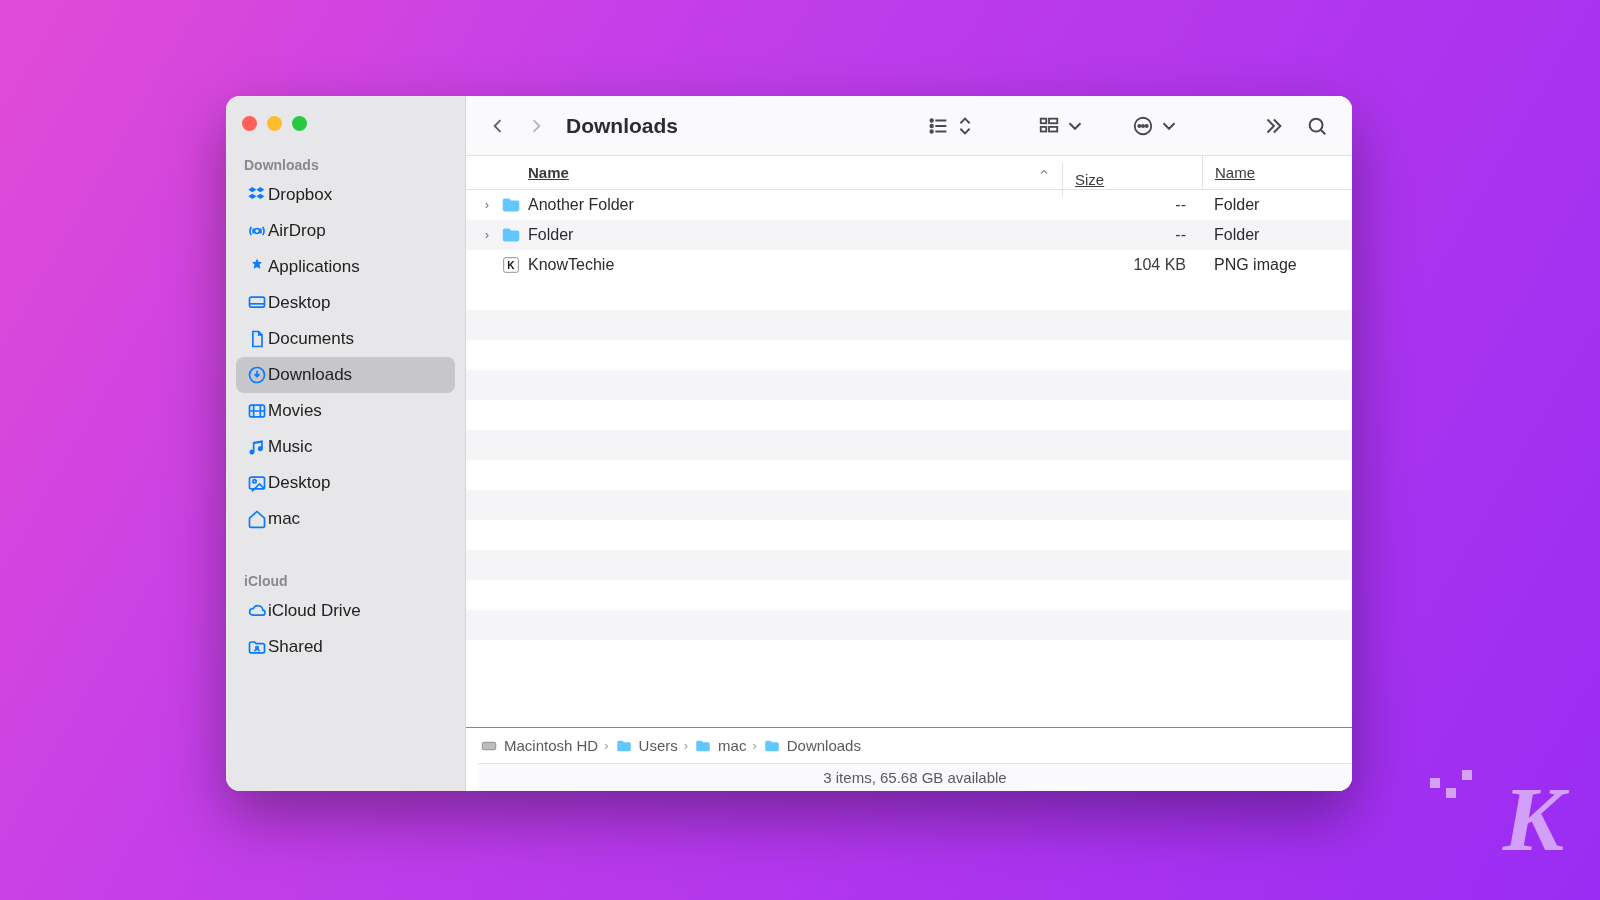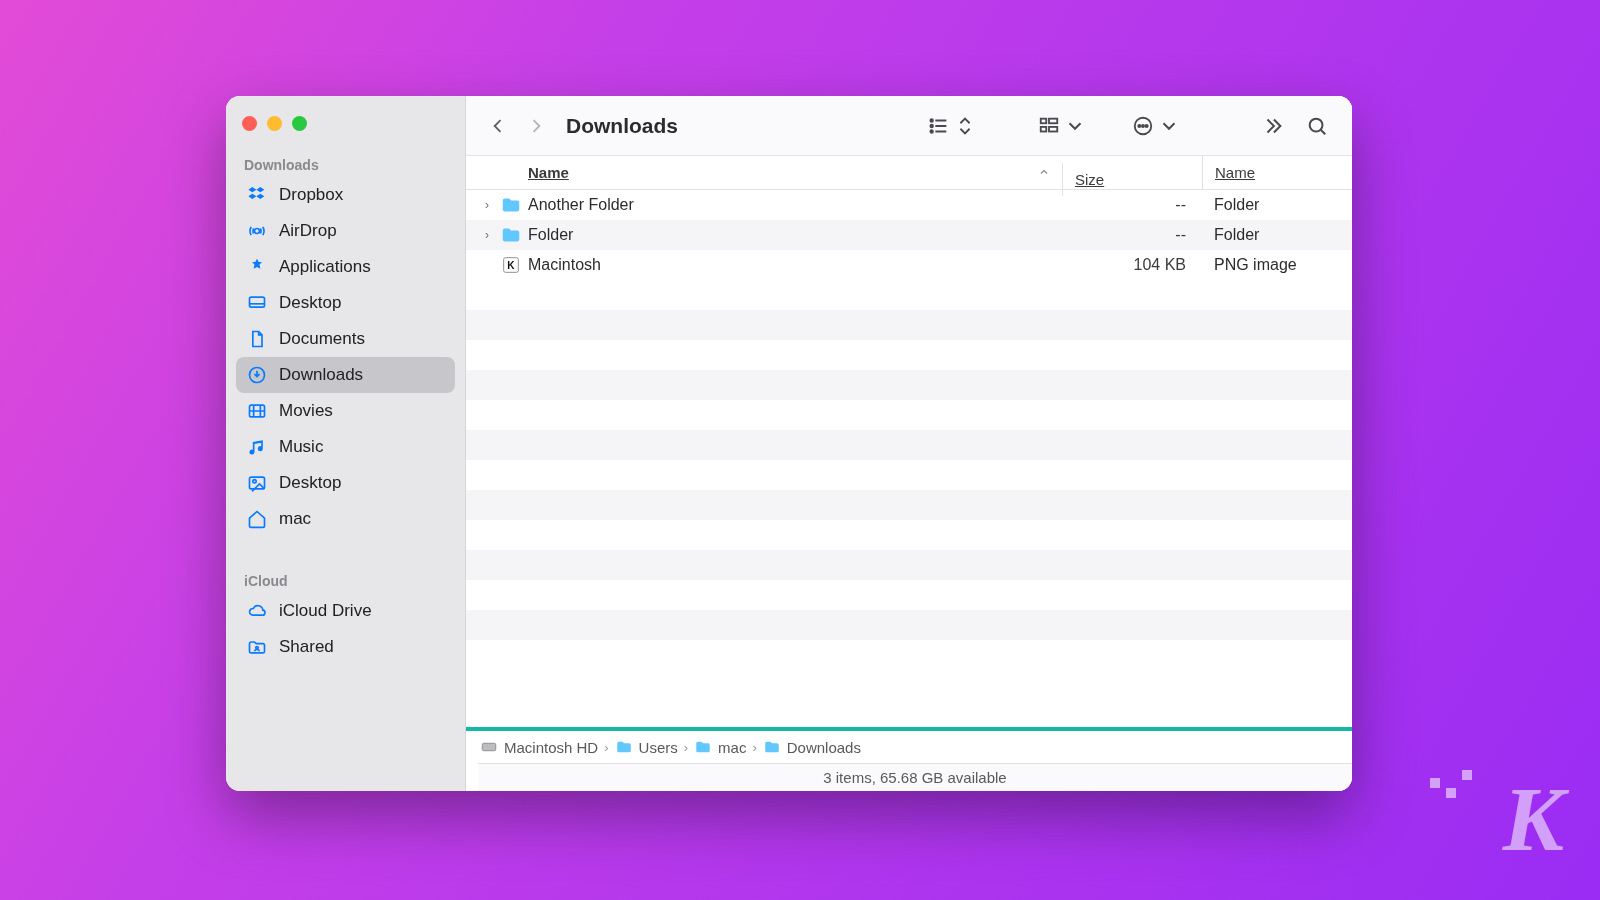--- a/index.html
+++ b/index.html
@@ -19,21 +19,21 @@
   .sidebar {
     width: 240px; background: #e7e6e8; height: 100%;
     padding: 14px 10px 10px 10px; flex-shrink: 0;
     border-right: 1px solid #d6d5d8;
   }
   .traffic { display: flex; gap: 10px; padding: 6px 6px 18px 6px; }
   .dot { width: 15px; height: 15px; border-radius: 50%; }
   .dot.red { background: #fe5f57; } .dot.yellow { background: #febc2e; } .dot.green { background: #28c840; }
   .section-label { color: #8a898d; font-size: 14px; font-weight: 600; padding: 8px 8px 4px 8px; }
   .side-item {
-    display: flex; align-items: center; gap: 11px; padding: 7px 10px;
+    display: flex; align-items: center; padding: 7px 10px;
     border-radius: 8px; font-size: 17px; color: #222; cursor: default;
   }
   .side-item.active { background: #c7c6ca; }
   .side-icon { width: 22px; height: 22px; display: flex; align-items: center; justify-content: center; color: #0a7aff; flex-shrink: 0; }
   .side-icon svg { width: 20px; height: 20px; }
   
   .main { flex: 1; display: flex; flex-direction: column; background: #fff; }
   .toolbar {
     height: 60px; display: flex; align-items: center; padding: 0 18px;
     border-bottom: 1px solid #e2e1e4; gap: 10px; background: #faf9fb;
@@ -62,21 +62,21 @@
   .row .disclosure { width: 22px; text-align:center; color:#6e6e72; font-size: 12px; margin-left: 10px; }
   .row .ricon { width: 22px; height: 22px; display:flex; align-items:center; justify-content:center; margin: 0 6px 0 2px; }
   .row .rname { flex: 1; }
   .row .rsize { width: 140px; text-align: right; padding-right: 16px; color:#3b3b3d; }
   .row .rkind { width: 150px; padding-left: 12px; }
   .stripes { }
   .stripe { height: 30px; } .stripe:nth-child(even){ background:#f5f4f7; }
   
   .pathbar {
     height: 36px; display:flex; align-items:center; gap:6px; padding: 0 14px;
-    font-size: 15px; color:#5a5a5e; border-top:4px solid #14b8a6; background:#fff;
+    font-size: 15px; color:#5a5a5e; border-top:1px solid #14b8a6; background:#fff;
   }
   .pathbar .sep { color:#9a9a9e; font-size:13px; }
   .pathbar .picon { width:18px; height:18px; display:inline-flex; align-items:center; justify-content:center; }
   
   .status { height: 28px; text-align:center; font-size:15px; color:#5a5a5e; border-top:1px solid #e2e1e4; background:#faf9fb; display:flex; align-items:center; justify-content:center;margin-left:12px; }
   
   .watermark {
     position:absolute; right: 40px; bottom: 28px; color: rgba(255,255,255,.55);
     font-weight: 800; font-style: italic; font-size: 92px; letter-spacing:-4px;
     font-family: Georgia, 'Times New Roman', serif;
@@ -309,21 +309,21 @@
           <span class="rkind">Folder</span>
         </div>
         <div class="row">
           <span class="disclosure"></span>
           <span class="ricon">
               <svg viewBox="0 0 24 24">
                 <rect x="4" y="4" width="16" height="16" rx="2" fill="#fff" stroke="#888"></rect>
                 <text x="12" y="16" text-anchor="middle" font-size="11" font-weight="700" fill="#111">K</text>
               </svg>
             </span>
-          <span class="rname">Macintosh</span>
+          <span class="rname">KnowTechie</span>
           <span class="rsize">104 KB</span>
           <span class="rkind">PNG image</span>
         </div>
         <div class="stripes">
           <div class="stripe"></div>
             <div class="stripe"></div>
             <div class="stripe"></div>
             <div class="stripe"></div>
           <div class="stripe"></div>
             <div class="stripe"></div>

